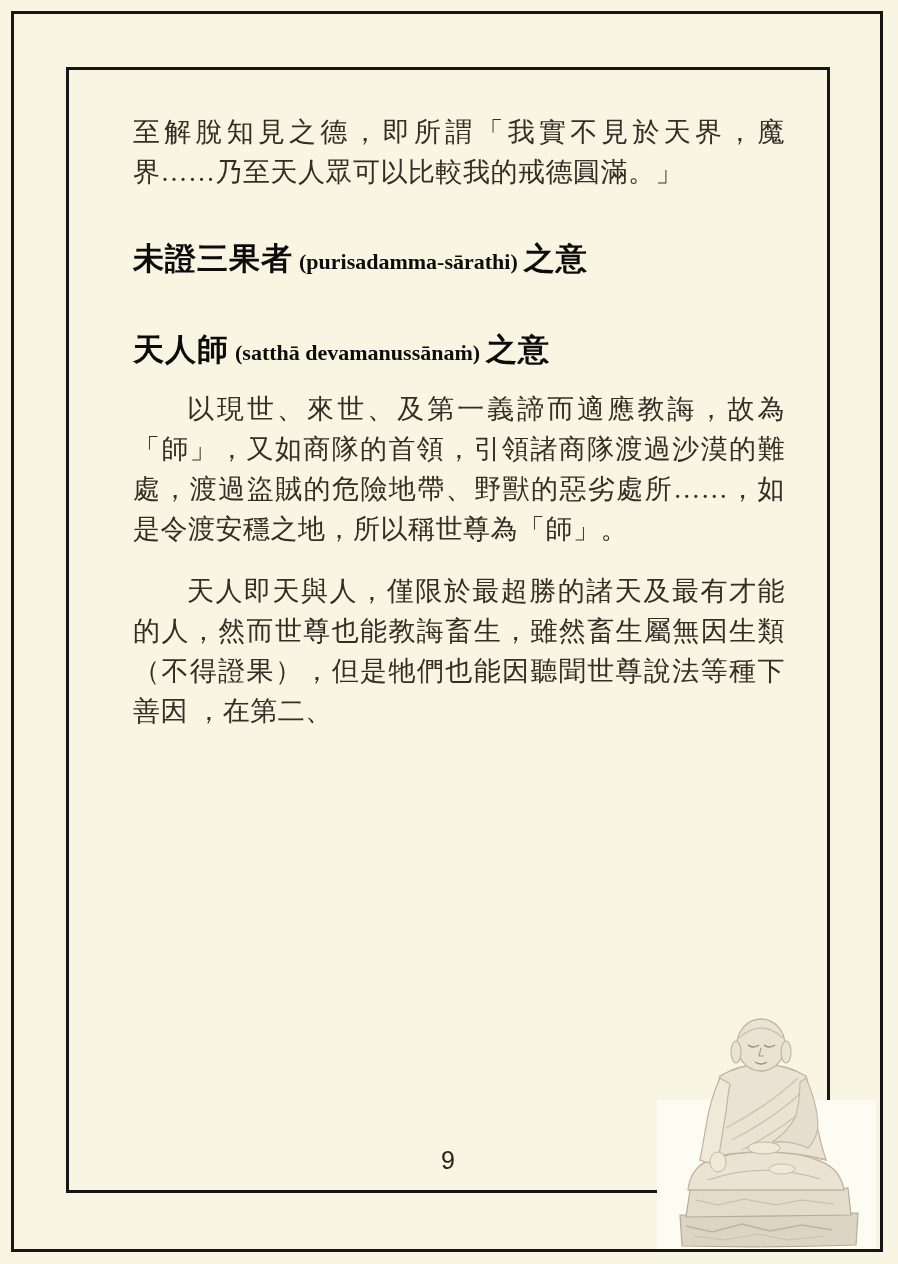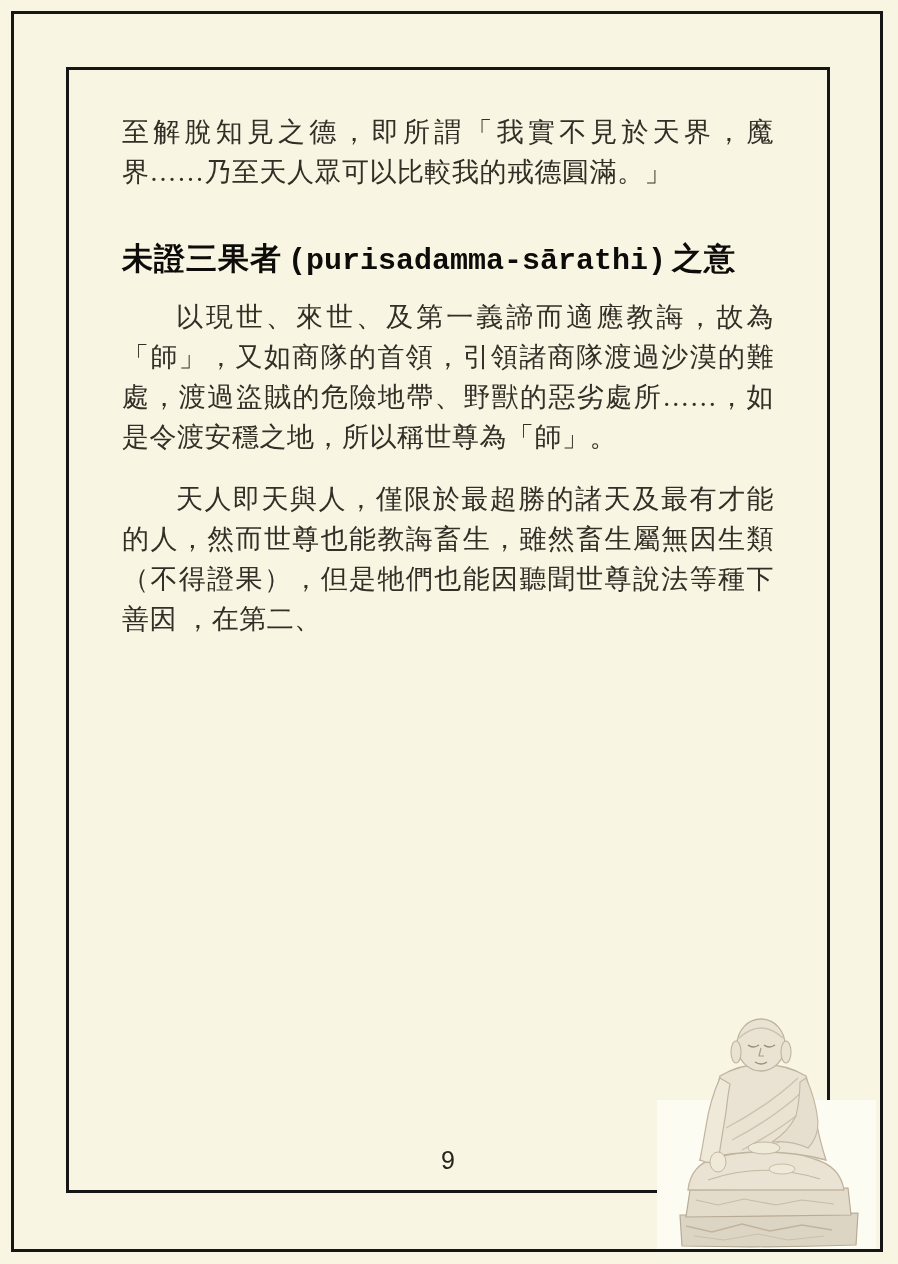--- a/index.html
+++ b/index.html
@@ -26,42 +26,42 @@
     position:absolute;left:11px;top:11px;
     width:872px;height:1241px;
     border:3px solid var(--frame-border);
   }
   .inner-frame{
     position:absolute;left:66px;top:67px;
     width:764px;height:1126px;
     border:3px solid var(--frame-border);
   }
   .text-content{
-    position:absolute;left:122px;top:112px;width:652px;
+    position:absolute;left:133px;top:112px;width:652px;
     color:var(--body-text);
   }
   p.body-para{
     font-size:27px;line-height:40px;
     margin:0 0 22px 0;
     text-align:justify;
     letter-spacing:0.5px;
   }
   p.indent{text-indent:2em;}
   p.narrow{}
   h2.section-heading{
     font-size:31px;line-height:42px;
     margin:46px 0 15px 0;
     font-weight:bold;
     color:var(--heading-text);
     letter-spacing:1px;
     white-space:nowrap;
   }
   h2 .latin{
-    font-family:Liberation Mono, monospace;
-    font-size:30px;
+    font-family:Liberation Serif, serif;
+    font-size:22px;
     letter-spacing:0;
     margin:0 6px;
   }
   .page-number{
     position:absolute;left:66px;top:1146px;width:764px;
     text-align:center;
     font-family:"Liberation Sans","DejaVu Sans",sans-serif;
     font-size:25px;line-height:28px;
     color:#27241e;
   }
@@ -81,20 +81,23 @@
 <div class="outer-frame"></div>
 <div class="inner-frame"></div>
 
 <main class="text-content">
   <p class="body-para">至解脫知見之德，即所謂「我實不見於天界，魔界……乃至天人眾可以比較我的戒德圓滿。」</p>
 
   <h2 class="section-heading">
     <span>未證三果者</span><span class="latin">(purisadamma-sārathi)</span><span>之意</span>
   </h2>
 
+  <h2 class="section-heading">
+    <span>天人師</span><span class="latin">(satthā devamanussānaṁ)</span><span>之意</span>
+  </h2>
   <p class="body-para indent">以現世、來世、及第一義諦而適應教誨，故為「師」，又如商隊的首領，引領諸商隊渡過沙漠的難處，渡過盜賊的危險地帶、野獸的惡劣處所……，如是令渡安穩之地，所以稱世尊為「師」。</p>
   <p class="body-para indent narrow">天人即天與人，僅限於最超勝的諸天及最有才能的人，然而世尊也能教誨畜生，雖然畜生屬無因生類（不得證果），但是牠們也能因聽聞世尊說法等種下善因 ，在第二、</p>
 </main>
 
 <div class="page-number">9</div>
 
 <div class="statue-backdrop"></div>
 
 <svg class="buddha-statue" viewBox="0 0 205 236" xmlns="http://www.w3.org/2000/svg">
 

